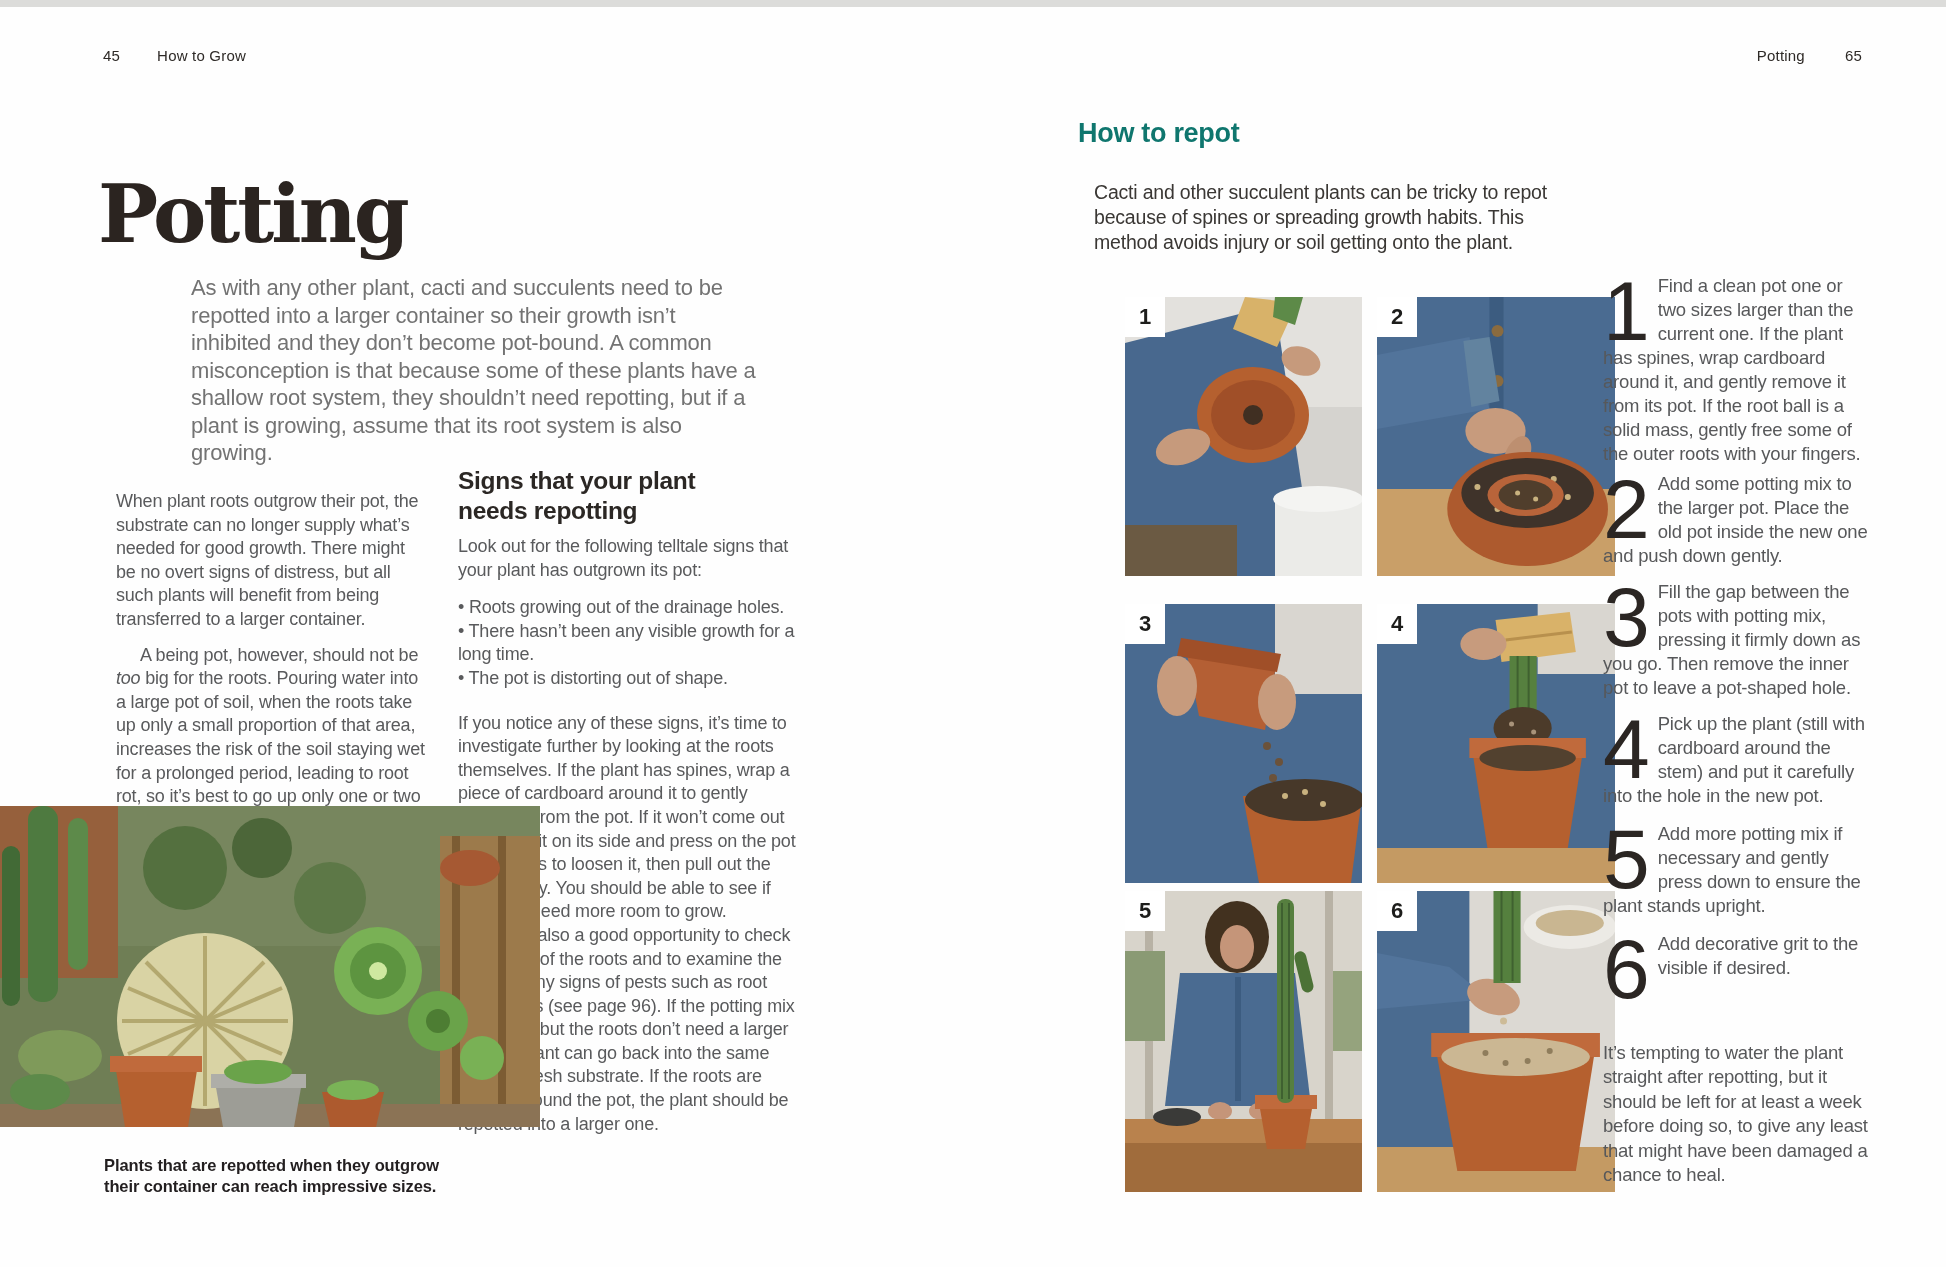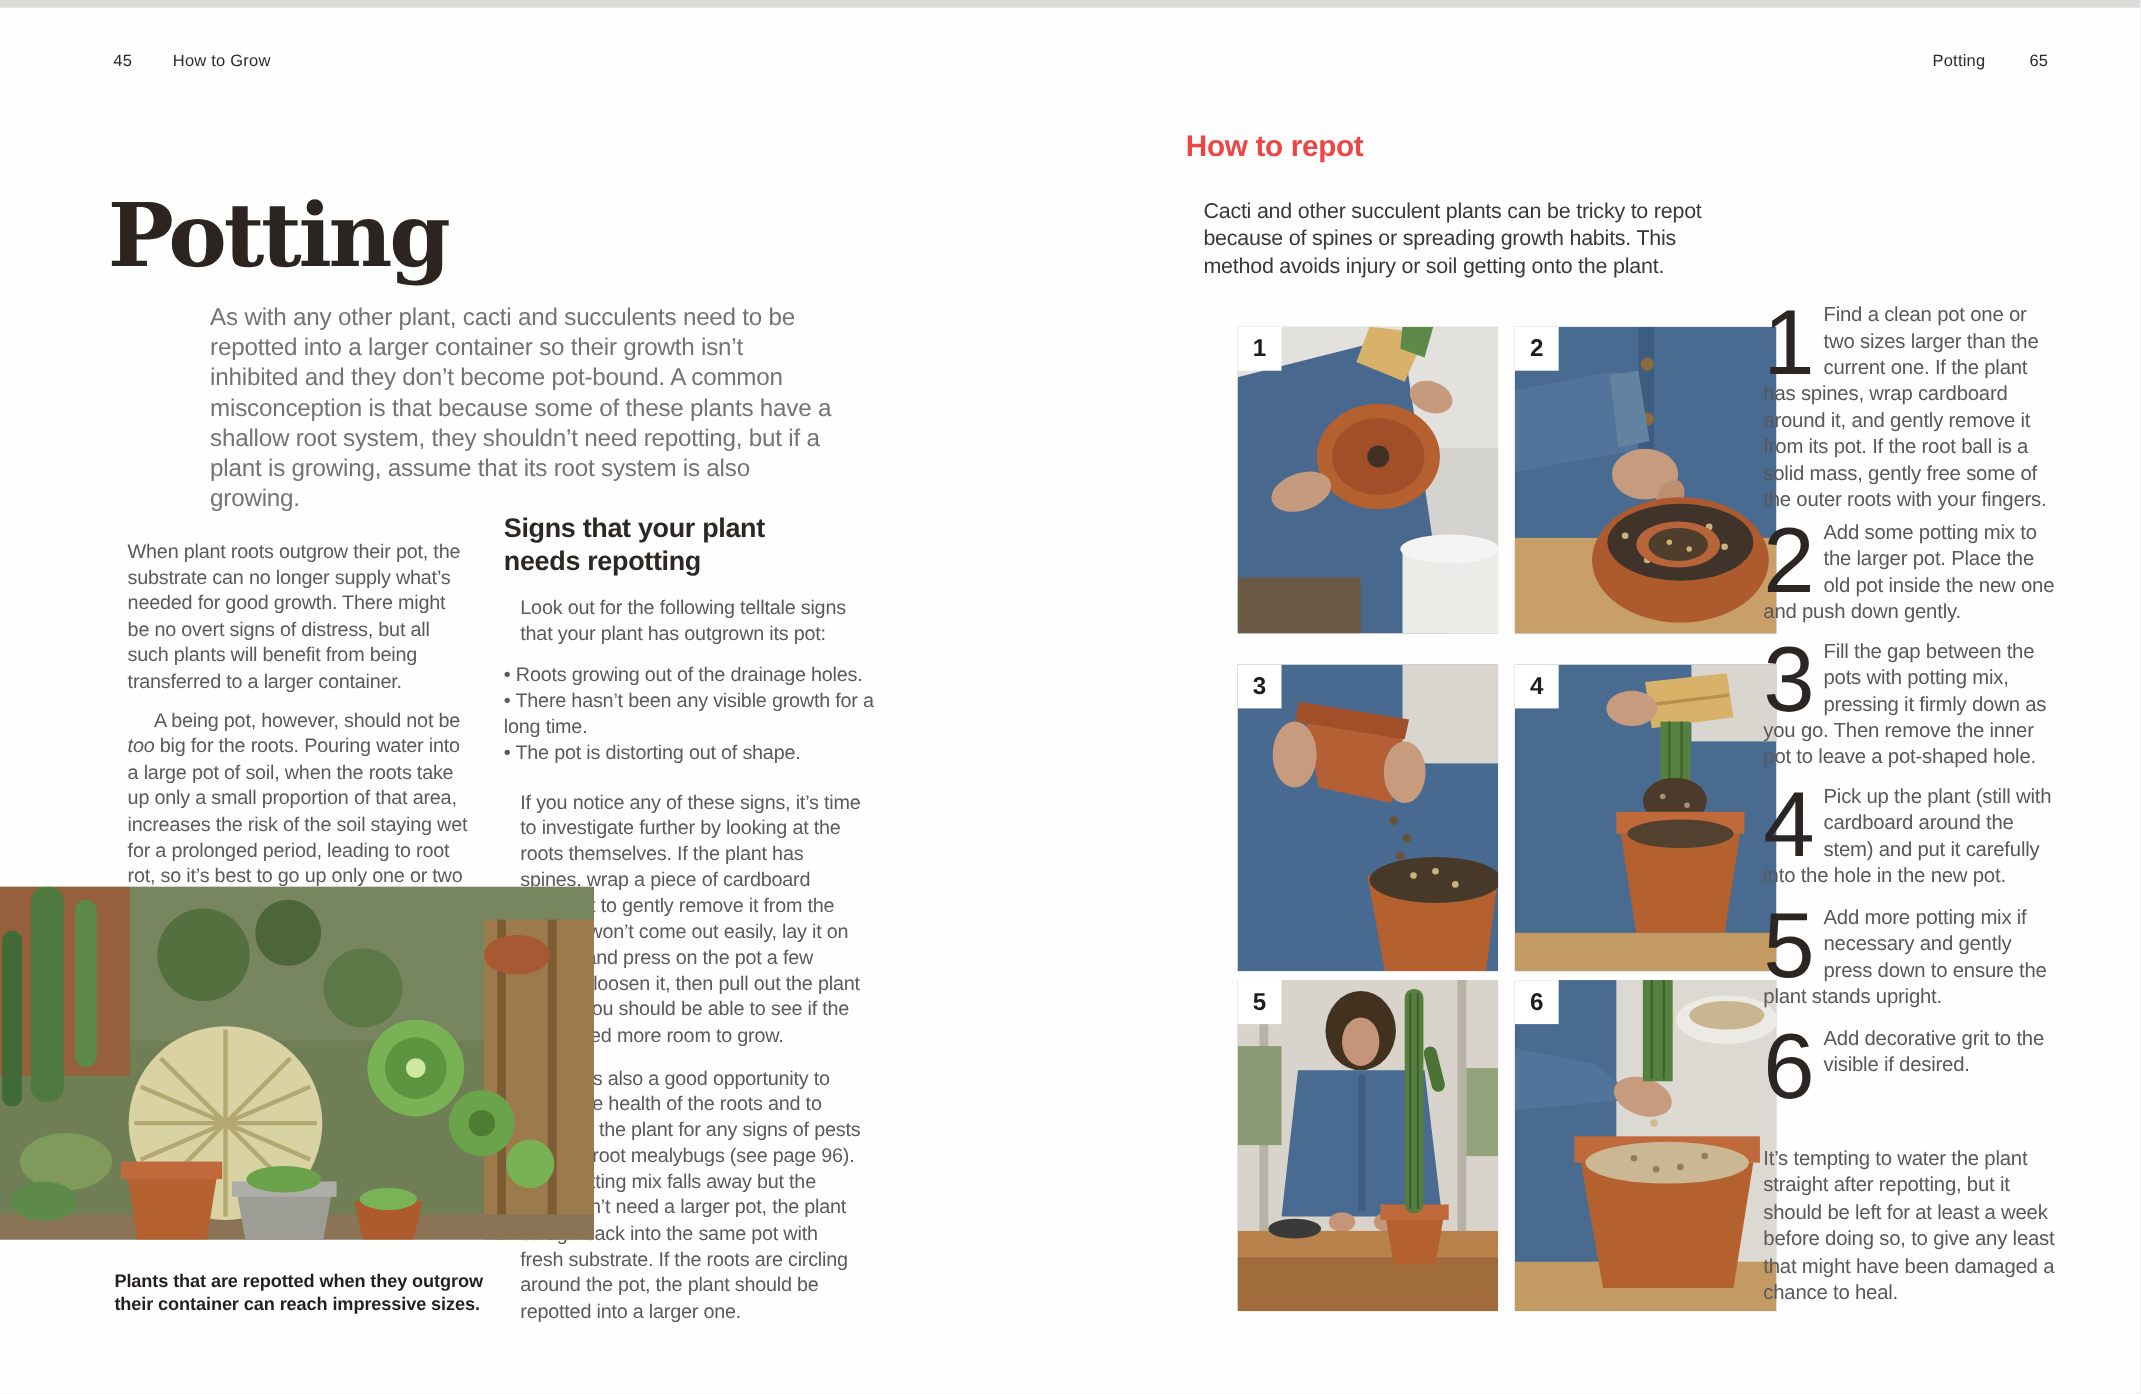--- a/index.html
+++ b/index.html
@@ -24,33 +24,33 @@
   }
   .bodycopy{font-size:18px;line-height:23.6px;color:#595a5c;letter-spacing:-.2px;}
   .col1{position:absolute;left:104px;top:478px;width:336px;}
   .col1 p{margin:12px;}
   .indent{text-indent:24px;}
   .col2{position:absolute;left:458px;top:466px;width:340px;}
   .col2 h2{
     margin:0 0 9px 0;width:270px;
     font-size:24.5px;line-height:30px;color:#2b2724;letter-spacing:-.3px;
   }
-  .col2 p{margin:15px;}
+  .col2 p{margin:0;}
   .col2 .lead{margin-bottom:14px;}
   ul.signs{list-style:none;margin:0 0 21px 0;padding:0;}
   ul.signs li::before{content:"\2022  ";}
   .col2 .after-list{margin-bottom:0;}
   .caption{
     position:absolute;left:104px;top:1138px;width:336px;
     font-size:16.5px;font-weight:700;line-height:21px;color:#231f20;letter-spacing:-.1px;
   }
   
   .h-repot{
     position:absolute;left:1078px;top:118px;
-    font-size:27px;font-weight:700;color:#ef4444;letter-spacing:-.3px;margin:0;
+    font-size:27px;font-weight:700;color:#0f766e;letter-spacing:-.3px;margin:0;
   }
   .intro-right{
     position:absolute;left:1094px;top:160px;width:470px;
     font-size:19.5px;line-height:25px;color:#3a3734;letter-spacing:-.2px;
   }
   .photo{position:absolute;overflow:hidden;background:#cfcdc8;}
   .photo svg{display:block;width:100%;height:100%;}
   .ph1{left:1085px;top:281px;width:237px;height:279px;}
   .ph2{left:1337px;top:281px;width:238px;height:279px;}
   .ph3{left:1085px;top:588px;width:237px;height:279px;}

